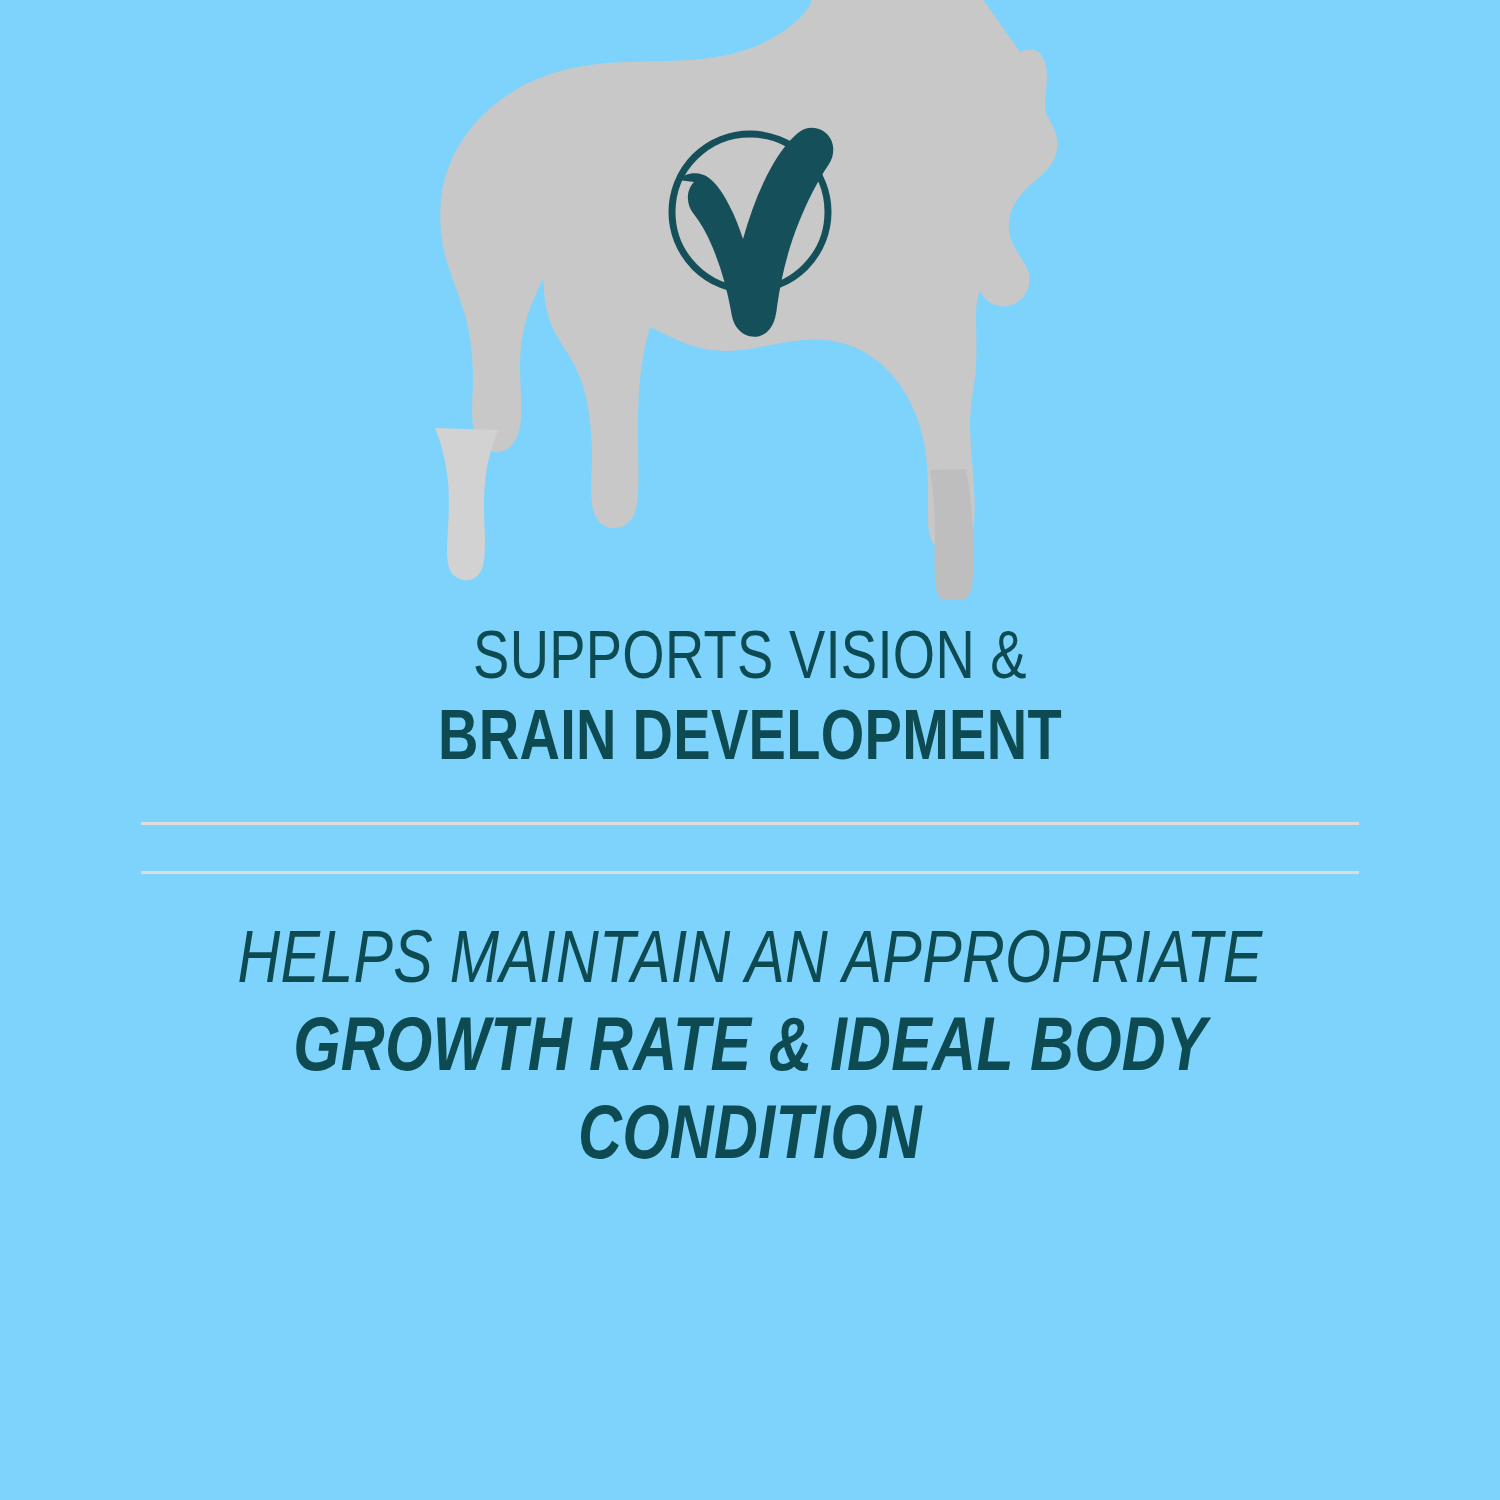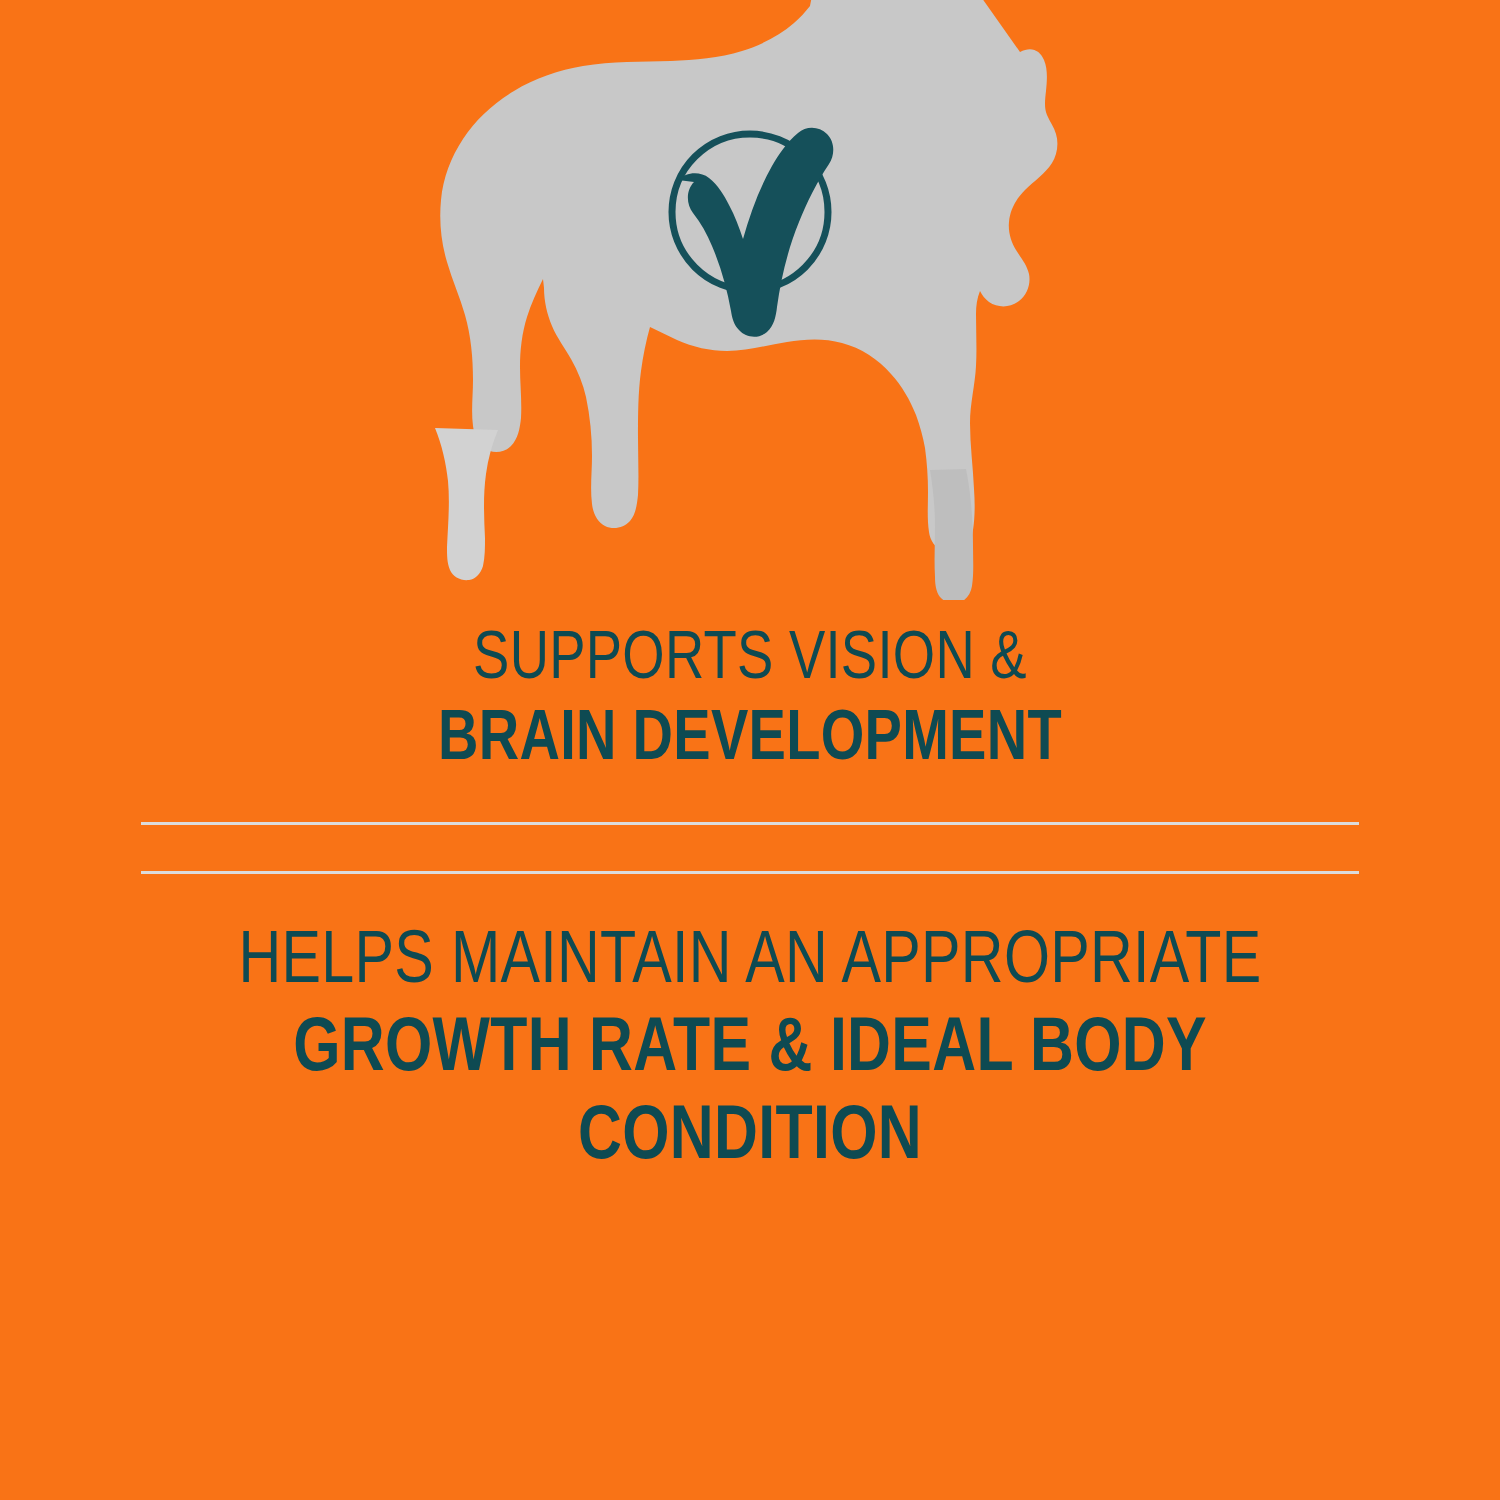--- a/index.html
+++ b/index.html
@@ -13,21 +13,21 @@
     height: 1500px;
     font-family: "Liberation Sans", sans-serif;
     overflow: hidden;
     position: relative;
   }
 
   #infographic {
     position: relative;
     width: 1500px;
     height: 1500px;
-    background: #f97316;
+    background: #7dd3fc;
     box-sizing: border-box;
   }
 
   
   .hero {
     position: absolute;
     left: 0;
     top: 0;
     width: 1500px;
     height: 600px;
@@ -74,21 +74,21 @@
     line-height: 82px;
     transform: scaleX(0.80);
     transform-origin: center center;
   }
 
   
   #benefit-1 { padding-top: 14px; }
   
   #benefit-2 { padding-top: 42px; }
   
-  #benefit-3 { padding-top: 40px; }
+  #benefit-3 { padding-top: 40px; font-style: italic; }
 
   #benefit-3 .line-light { font-size: 74px; line-height: 86px; }
   #benefit-3 .line-bold  { font-size: 76px; line-height: 88px; }
 
   .divider {
     width: 1218px;
     height: 3px;
     background: #dcdcdc;
     margin: 0 auto;
     border: 0;

